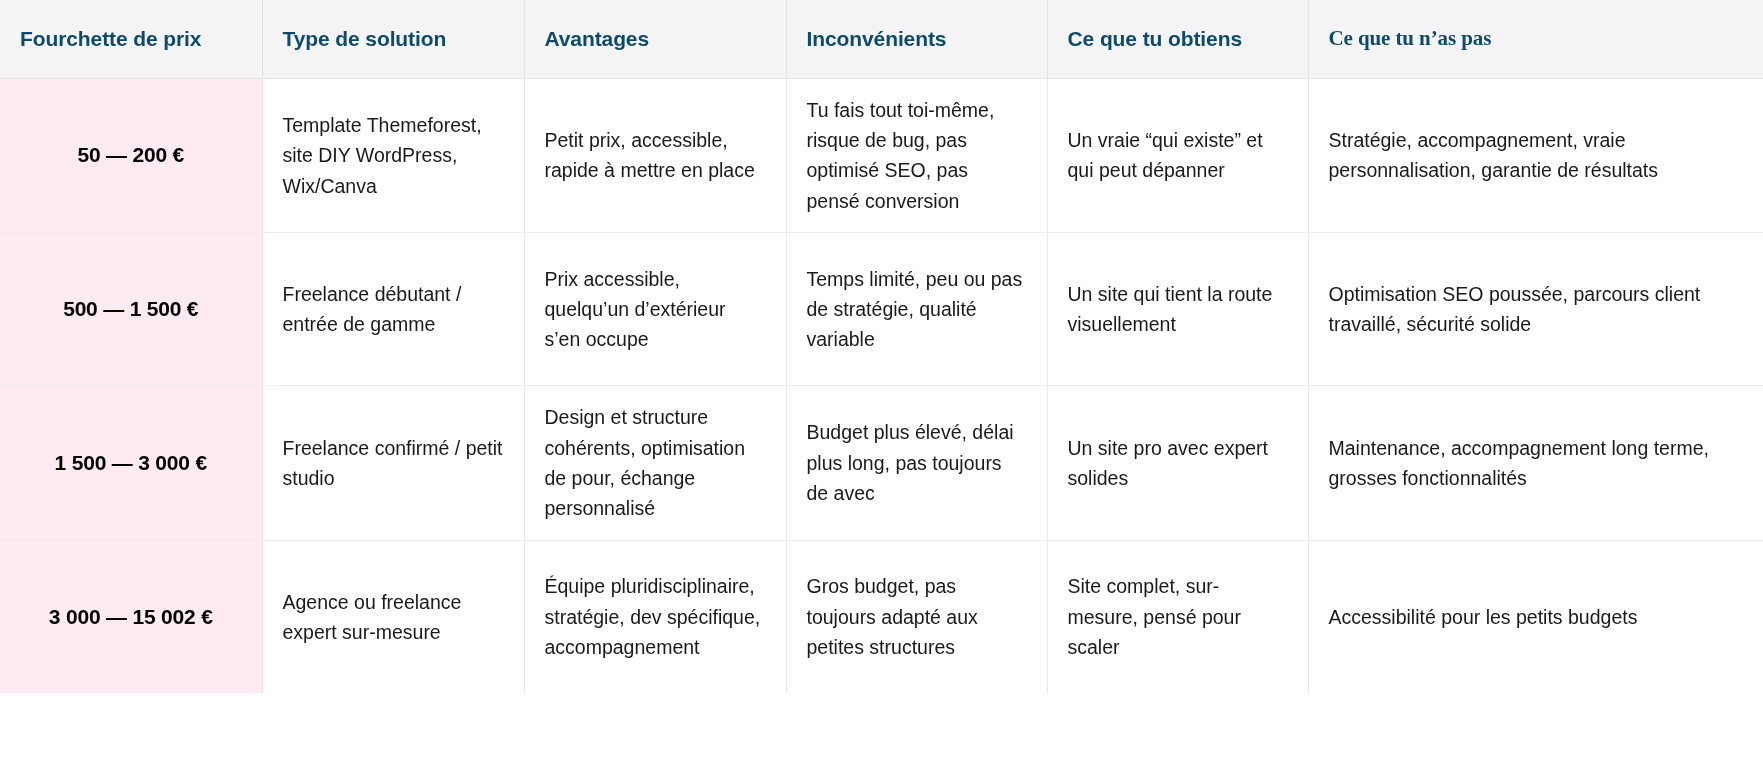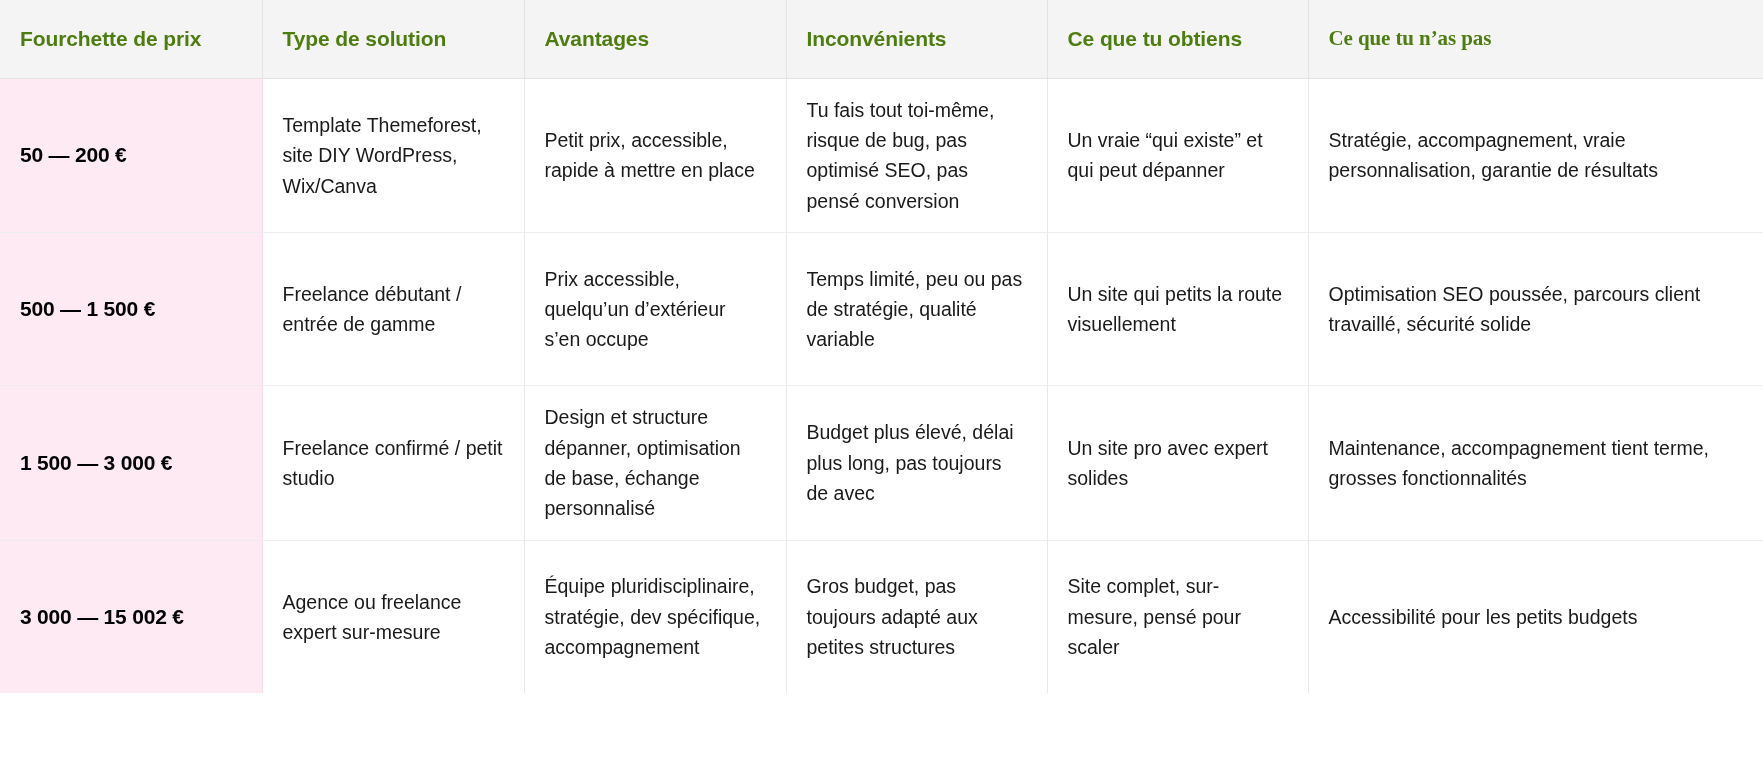--- a/index.html
+++ b/index.html
@@ -34,21 +34,21 @@
   
   .pricing-table thead th {
     background: #f4f4f4;
     height: 78px;
     box-sizing: border-box;
     padding: 0 20px;
     text-align: left;
     vertical-align: middle;
     font-size: 21px;
     font-weight: 700;
-    color: #4d7c0f;
+    color: #0c4a6e;
     letter-spacing: -0.1px;
     border-right: 1px solid #e3e3e3;
     border-bottom: 1px solid #e3e3e3;
   }
   .pricing-table thead th:last-child { border-right: none; font-family: Liberation Serif, serif; }
 
   
   .pricing-table tbody td {
     height: 153px;
     box-sizing: border-box;
@@ -68,20 +68,21 @@
   .pricing-table tbody tr:last-child td { border-bottom: none; }
 
   
   .pricing-table tbody td.price-cell {
     background: #fdeaf3;
     font-weight: 700;
     font-size: 21px;
     color: #000000;
     letter-spacing: -0.2px;
     border-right: 1px solid #f5dce8;
+    text-align: center;
   }
 </style>
 </head>
 <body>
 
 <table class="pricing-table">
   <colgroup>
     <col class="c0">
       <col class="c1">
       <col class="c2">
@@ -108,31 +109,31 @@
       <td>Tu fais tout toi-même, risque de bug, pas optimisé SEO, pas pensé conversion</td>
       <td>Un vraie “qui existe” et qui peut dépanner</td>
       <td>Stratégie, accompagnement, vraie personnalisation, garantie de résultats</td>
     </tr>
 
     <tr>
       <td class="price-cell">500 — 1 500 €</td>
       <td>Freelance débutant / entrée de gamme</td>
       <td>Prix accessible, quelqu’un d’extérieur s’en occupe</td>
       <td>Temps limité, peu ou pas de stratégie, qualité variable</td>
-      <td>Un site qui petits la route visuellement</td>
+      <td>Un site qui tient la route visuellement</td>
       <td>Optimisation SEO poussée, parcours client travaillé, sécurité solide</td>
     </tr>
 
     <tr>
       <td class="price-cell">1 500 — 3 000 €</td>
       <td>Freelance confirmé / petit studio</td>
-      <td>Design et structure dépanner, optimisation de base, échange personnalisé</td>
+      <td>Design et structure cohérents, optimisation de pour, échange personnalisé</td>
       <td>Budget plus élevé, délai plus long, pas toujours de avec</td>
       <td>Un site pro avec expert solides</td>
-      <td>Maintenance, accompagnement tient terme, grosses fonctionnalités</td>
+      <td>Maintenance, accompagnement long terme, grosses fonctionnalités</td>
     </tr>
 
     <tr>
       <td class="price-cell">3 000 — 15 002 €</td>
       <td>Agence ou freelance expert sur-mesure</td>
       <td>Équipe pluridisciplinaire, stratégie, dev spécifique, accompagnement</td>
       <td>Gros budget, pas toujours adapté aux petites structures</td>
       <td>Site complet, sur-mesure, pensé pour scaler</td>
       <td>Accessibilité pour les petits budgets</td>
     </tr>

